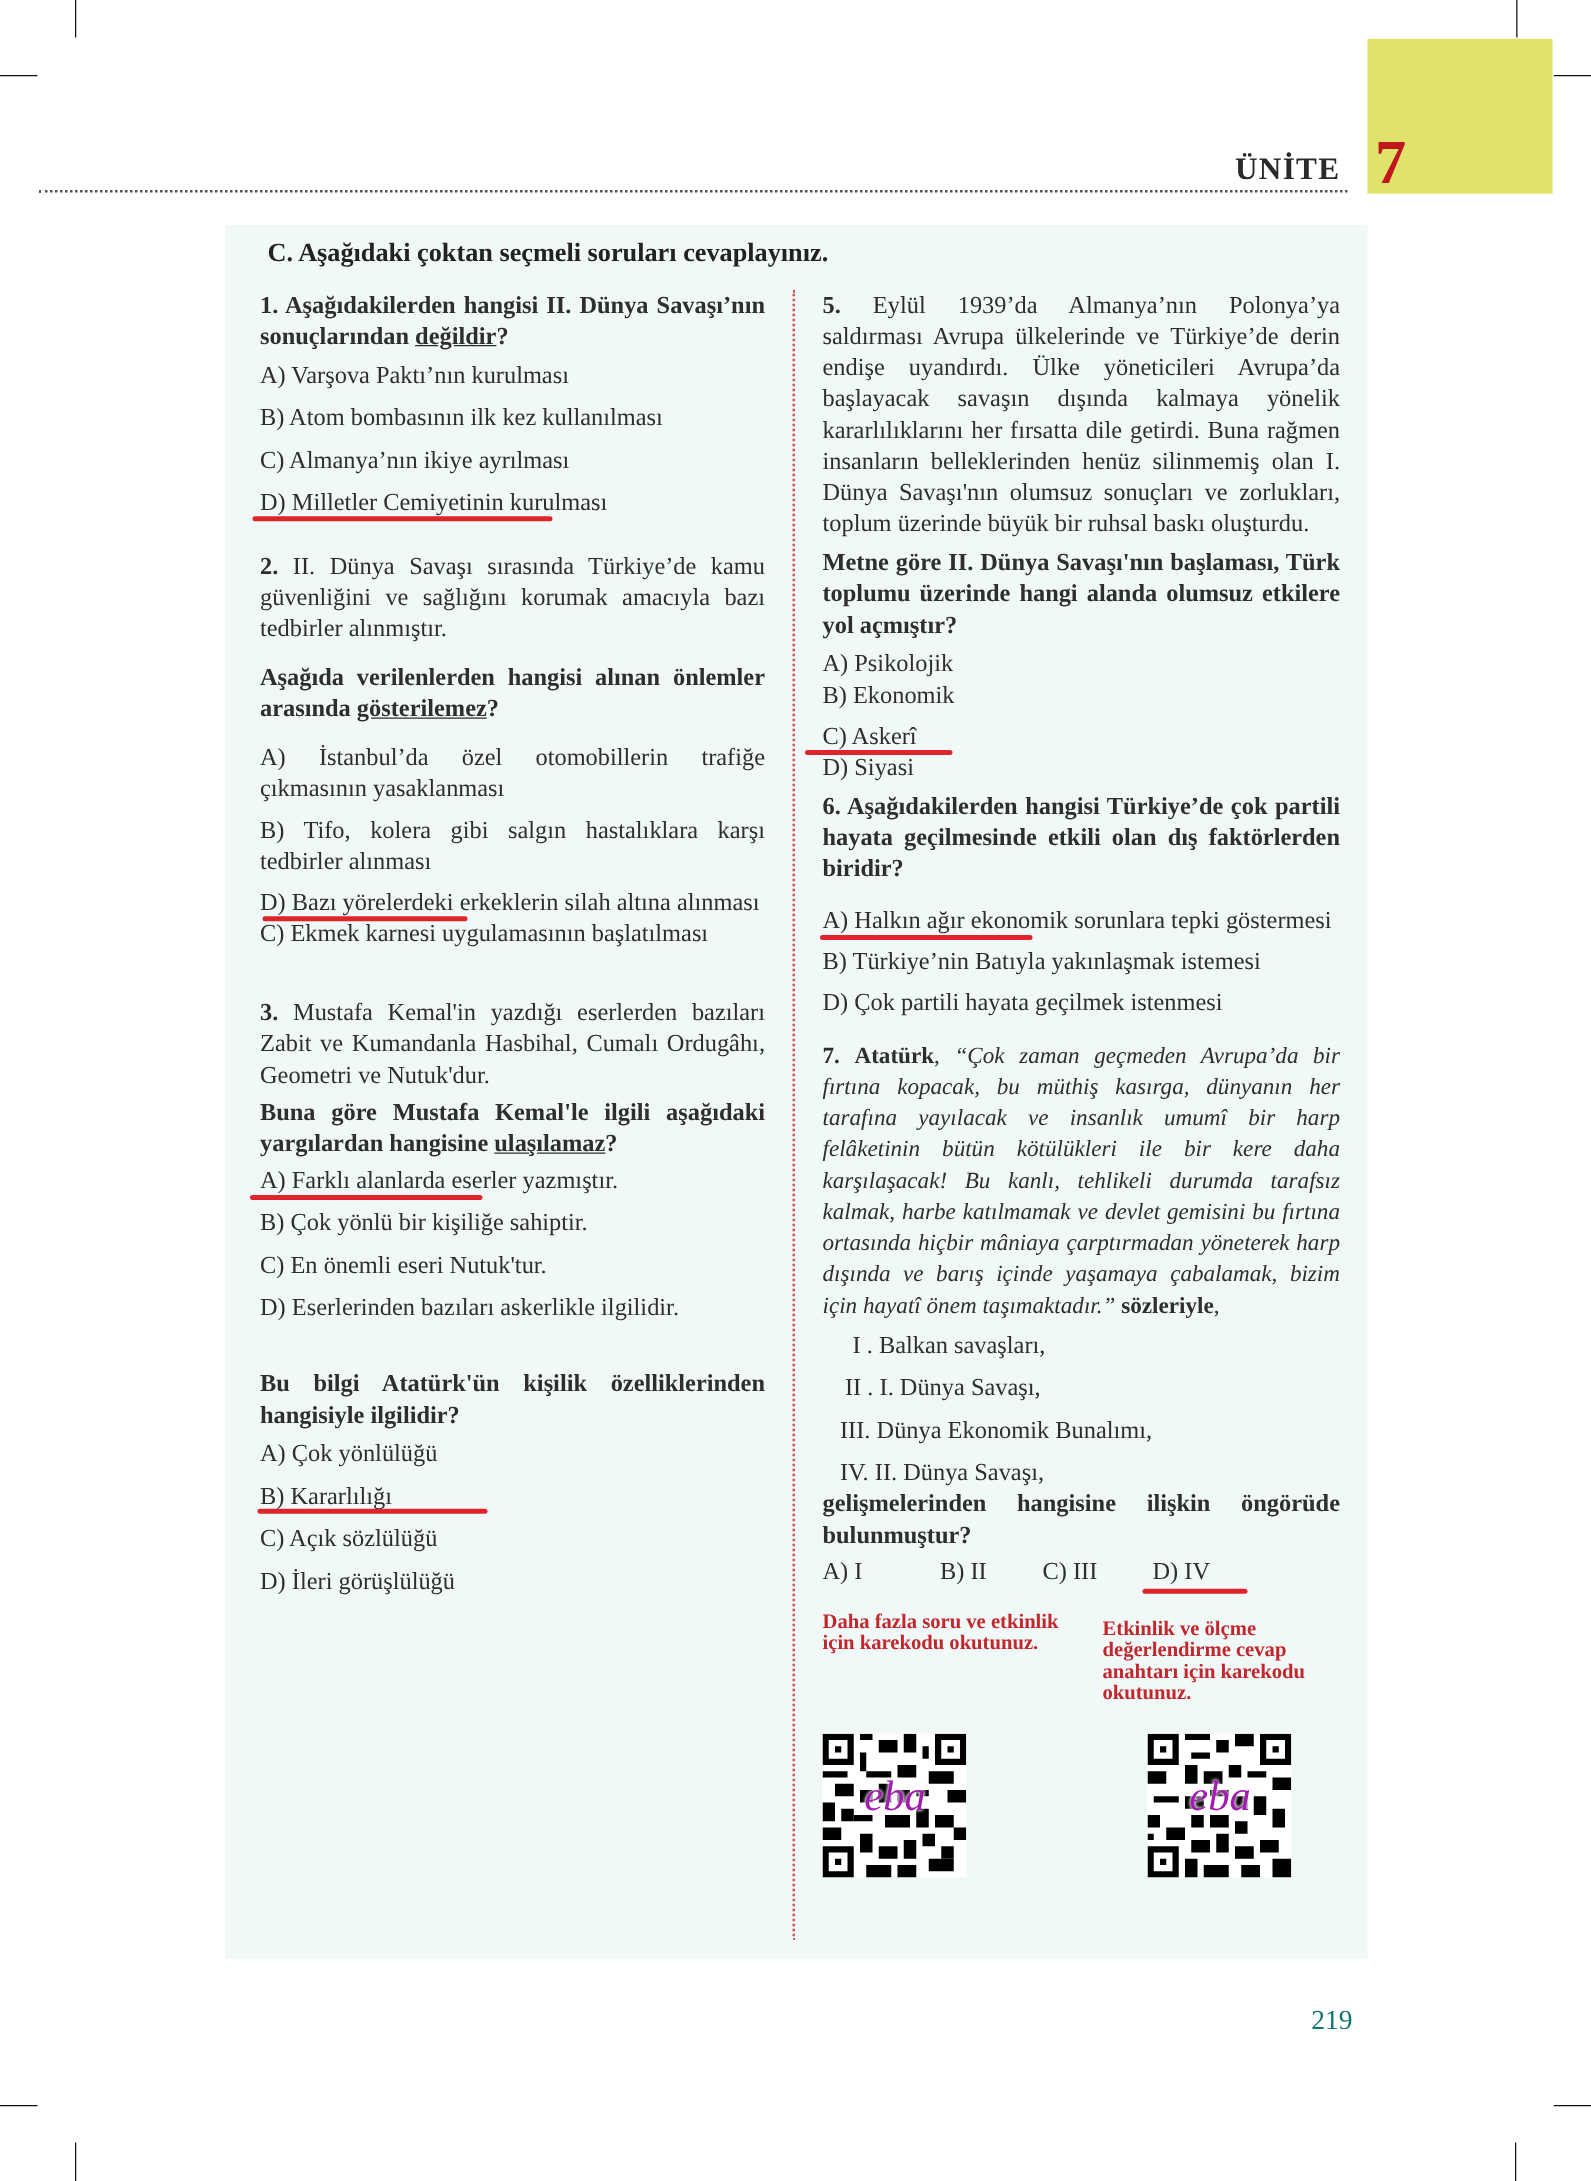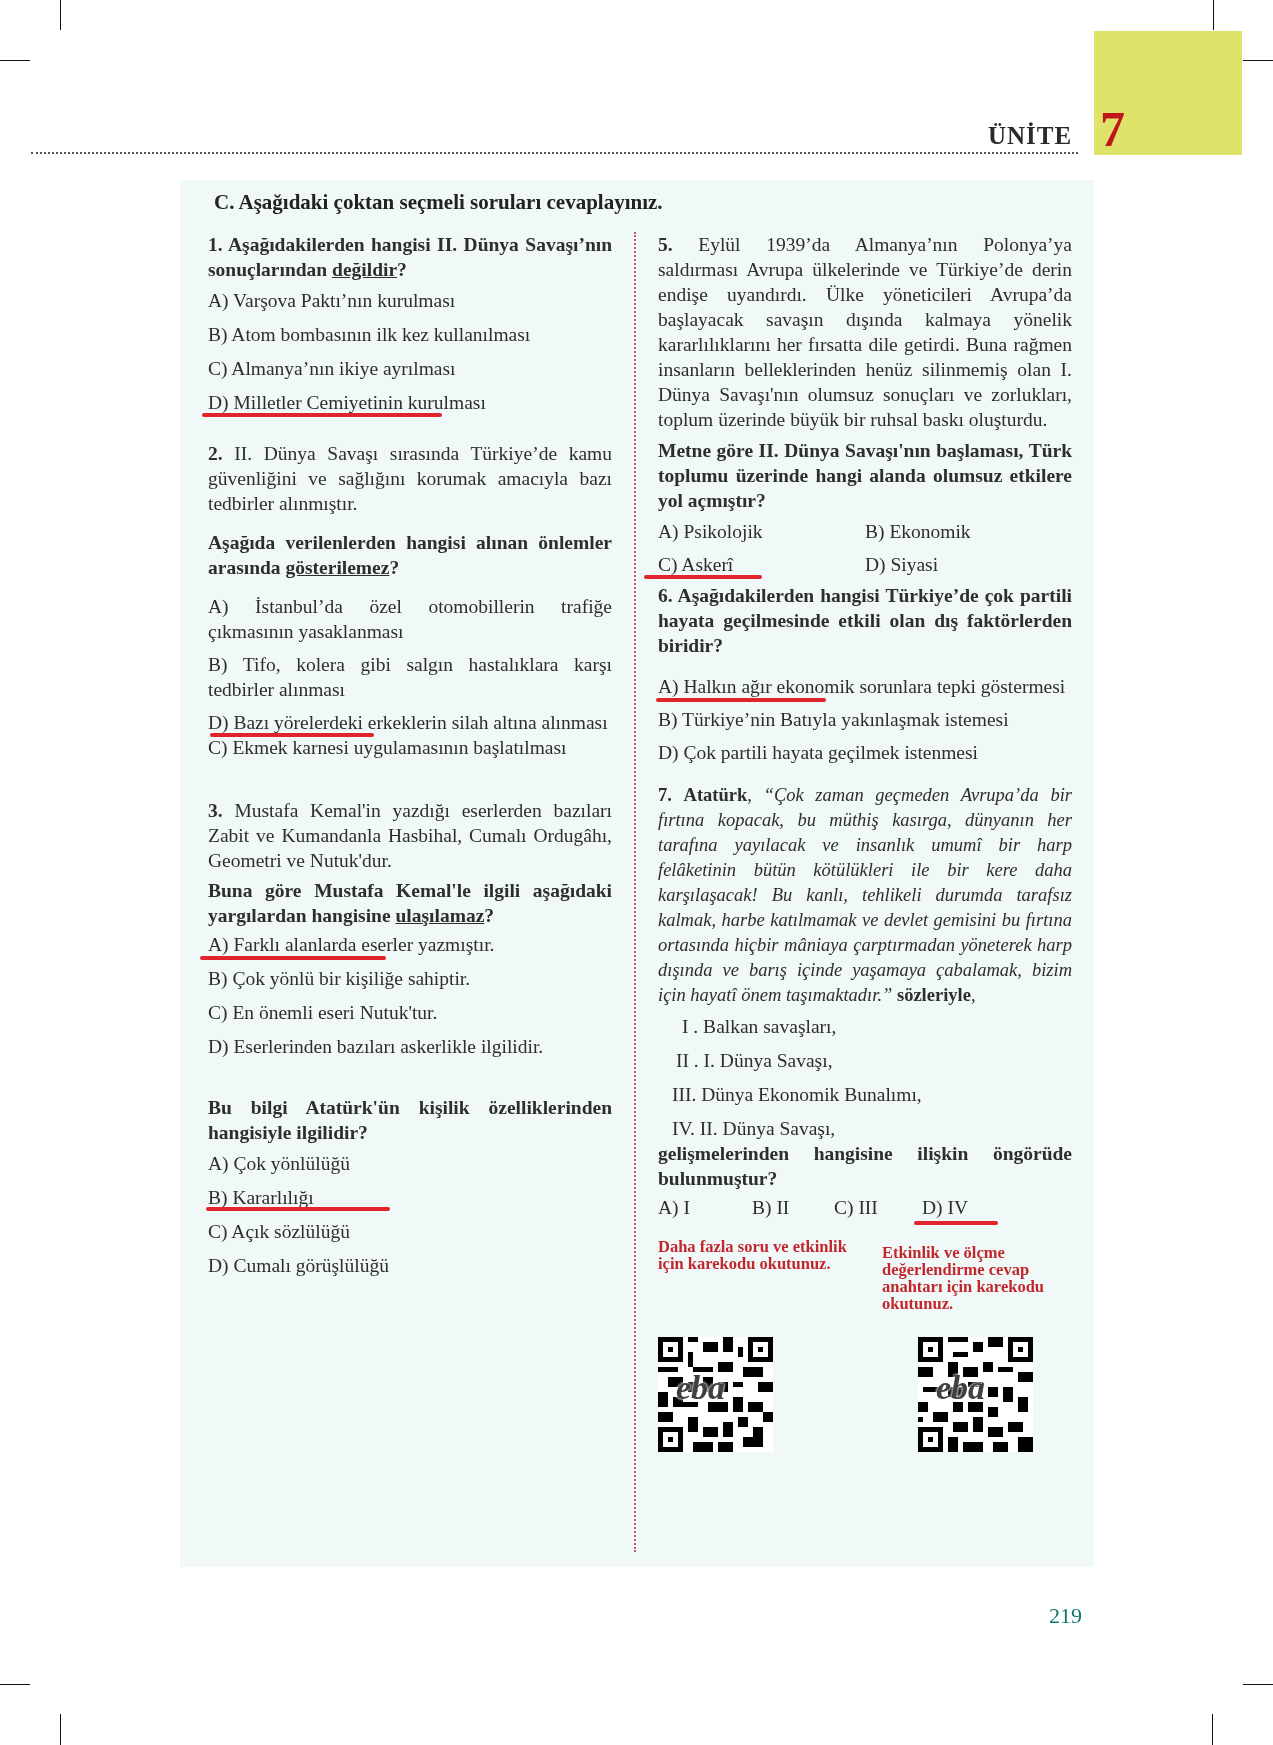--- a/index.html
+++ b/index.html
@@ -17,26 +17,26 @@
   .col { position: absolute; font-family: "Liberation Serif", serif; font-size: 19.5px; line-height: 25px; color: #2e2e2e; }
   .col-left { left: 208px; top: 232px; width: 404px; }
   .col-right { left: 658px; top: 232px; width: 414px; }
   .divider { position: absolute; left: 634px; top: 232px; height: 1320px; border-left: 2px dotted #d0555b; }
   .q { text-align: justify; }
   .q b, .bold { font-weight: bold; }
   .u { text-decoration: underline; }
   .opt { margin: 0; position: relative; }
   .mark { position: absolute; height: 4px; background: #e0242b; border-radius: 2px; }
   .i { font-style: italic; }
-  .two-col { display: flex; }
+  .two-col { display: flex; flex-direction: column; }
   .two-col > div { width: 50%; }
   .roman { padding-left: 14px; }
   .qr-note { font-family: "Liberation Serif", serif; font-weight: bold; color: #c1272d; font-size: 16.5px; line-height: 17px; }
   .qr { width: 115px; height: 115px; position: relative; background: #fff; }
-  .qr-logo { position: absolute; left: 18px; top: 38px; width: 80px; text-align: left; font-family: "Liberation Serif", serif; font-style: italic; font-weight: bold; font-size: 34px; color: #404040; text-shadow: 0 0 3px #fff, 0 0 3px #fff; }
+  .qr-logo { position: absolute; left: 18px; top: 38px; width: 80px; text-align: center; font-family: "Liberation Serif", serif; font-style: italic; font-weight: normal; font-size: 34px; color: #a21caf; text-shadow: 0 0 3px #fff, 0 0 3px #fff; }
   .page-num { position: absolute; left: 1049px; top: 1603px; font-family: "Liberation Serif", serif; font-size: 22px; color: #0f766e; }
 </style>
 </head>
 <body>
 
 <div class="crop" style="left:60px;top:0;width:1px;height:30px;"></div>
 <div class="crop" style="left:0;top:60px;width:30px;height:1px;"></div>
 <div class="crop" style="left:1213px;top:0;width:1px;height:30px;"></div>
 <div class="crop" style="left:1243px;top:60px;width:30px;height:1px;"></div>
 <div class="crop" style="left:0;top:1684px;width:30px;height:1px;"></div>
@@ -111,21 +111,21 @@
   <div>
     <div style="height:6px"></div>
     <div class="q bold">Bu bilgi Atatürk'ün kişilik özelliklerinden hangisiyle ilgilidir?</div>
     <div style="height:6px"></div>
     <p class="opt" style="margin-bottom:9px">A) Çok yönlülüğü</p>
     <p class="opt" style="margin-bottom:9px">
       <span>B) Kararlılığı</span>
       <span class="mark" style="left:-2px;top:22px;width:184px;"></span>
     </p>
     <p class="opt" style="margin-bottom:9px">C) Açık sözlülüğü</p>
-    <p class="opt">D) Cumalı görüşlülüğü</p>
+    <p class="opt">D) İleri görüşlülüğü</p>
   </div>
 </div>
 
 <div class="col col-right">
 
   <div>
     <div class="q"><b>5.</b> <span>Eylül 1939’da Almanya’nın Polonya’ya saldırması Avrupa ülkelerinde ve Türkiye’de derin endişe uyandırdı. Ülke yöneticileri Avrupa’da başlayacak savaşın dışında kalmaya yönelik kararlılıklarını her fırsatta dile getirdi. Buna rağmen insanların belleklerinden henüz silinmemiş olan I. Dünya Savaşı'nın olumsuz sonuçları ve zorlukları, toplum üzerinde büyük bir ruhsal baskı oluşturdu.</span></div>
     <div style="height:6px"></div>
     <div class="q bold">Metne göre II. Dünya Savaşı'nın başlaması, Türk toplumu üzerinde hangi alanda olumsuz etkilere yol açmıştır?</div>
     <div style="height:6px"></div>

